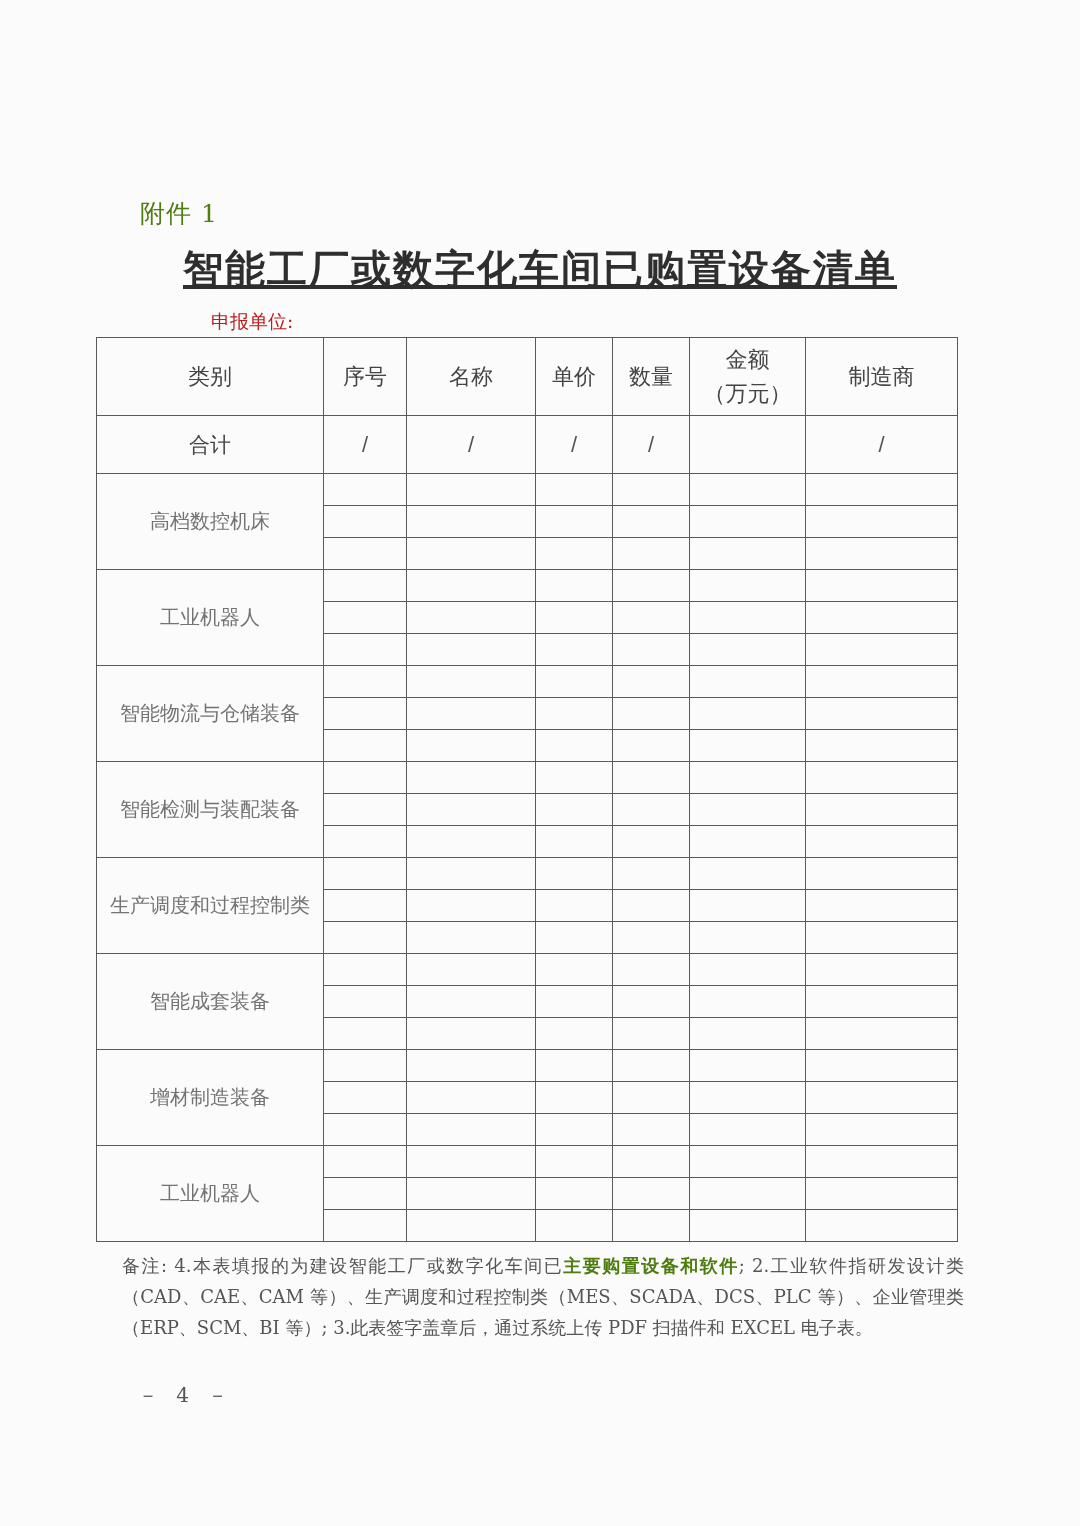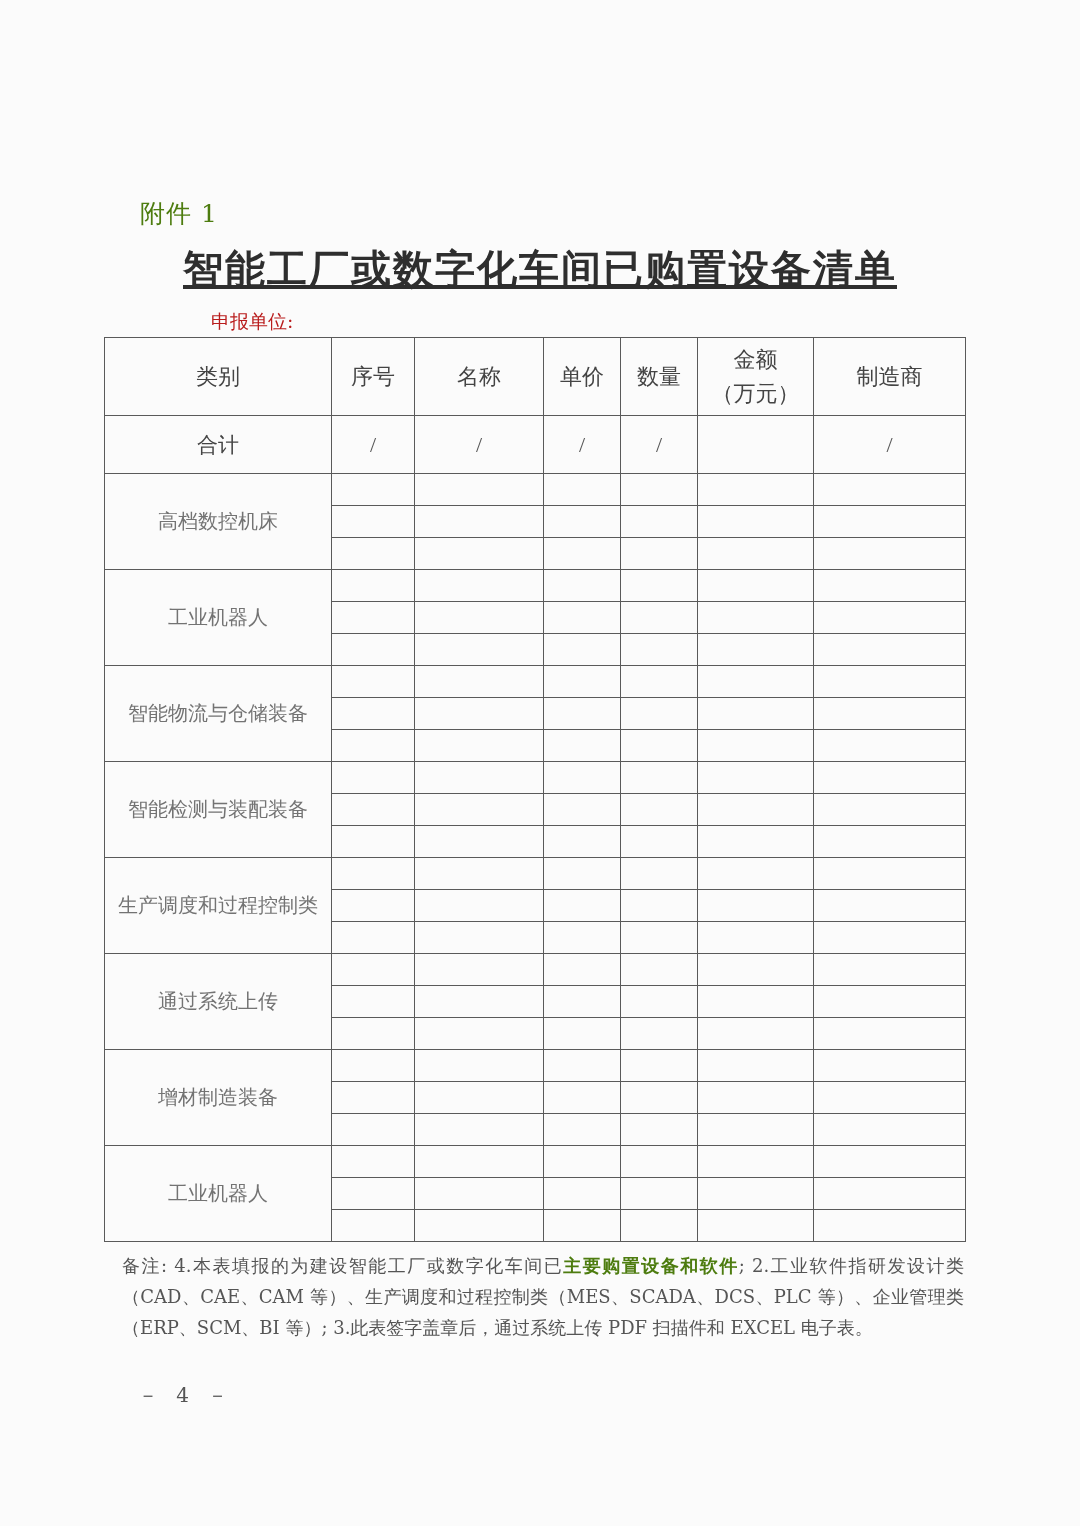--- a/index.html
+++ b/index.html
@@ -4,22 +4,22 @@
 <style>
   html, body { margin: 0; padding: 0; }
   body {
     width: 1080px; height: 1526px; background: #fbfbfb; position: relative; overflow: hidden;
     font-family: "DejaVu Serif", "Liberation Serif", serif; color: #3a3a3a;
   }
   .attach { position: absolute; left: 140px; top: 197px; font-size: 25px; color: #4d7c0f; letter-spacing: 1px; text-align: center; }
   .title { position: absolute; left: 0; width: 1080px; top: 242px; text-align: center; font-size: 40px; font-weight: bold; color: #2e2e2e; letter-spacing: 2px; text-decoration: underline; }
   .unit { position: absolute; left: 171px; top: 309px; font-size: 19px; color: #b91c1c; margin-left: 40px; }
   table.grid {
-    position: absolute; left: 104px; top: 337px; width: 861px; border-collapse: collapse; table-layout: fixed;
-    font-family: Liberation Serif, serif;
+    position: absolute; left: 96px; top: 337px; width: 861px; border-collapse: collapse; table-layout: fixed;
+    font-family: Liberation Sans, sans-serif;
   }
   table.grid td, table.grid th { border: 1.5px solid #5a5a5a; padding: 0; text-align: center; vertical-align: middle; font-weight: normal; color: #444; }
   table.grid th { height: 77px; font-size: 22px; line-height: 34px; }
   table.grid tr.total td { height: 57px; font-size: 21px; margin-left: 29px; }
   table.grid tr.total td.slash { font-size: 22px; color: #555; }
   table.grid td.cat { font-size: 20px; color: #737373; }
   table.grid tr.sub td { height: 31px; }
   .note { position: absolute; left: 122px; top: 1250px; width: 842px; font-size: 18px; line-height: 31px; color: #555; text-align: justify; }
   .note b { color: #4d7c0f; }
   .pageno { position: absolute; left: 138px; top: 1382px; font-size: 20px; color: #555; letter-spacing: 6px; }
@@ -184,21 +184,21 @@
       </tr>
       <tr class="sub">
         <td></td>
         <td></td>
         <td></td>
         <td></td>
         <td></td>
         <td></td>
       </tr>
       <tr class="sub">
-        <td class="cat" rowspan="3">通过系统上传</td>
+        <td class="cat" rowspan="3">智能成套装备</td>
         <td></td>
         <td></td>
         <td></td>
         <td></td>
         <td></td>
         <td></td>
       </tr>
       <tr class="sub">
         <td></td>
         <td></td>

